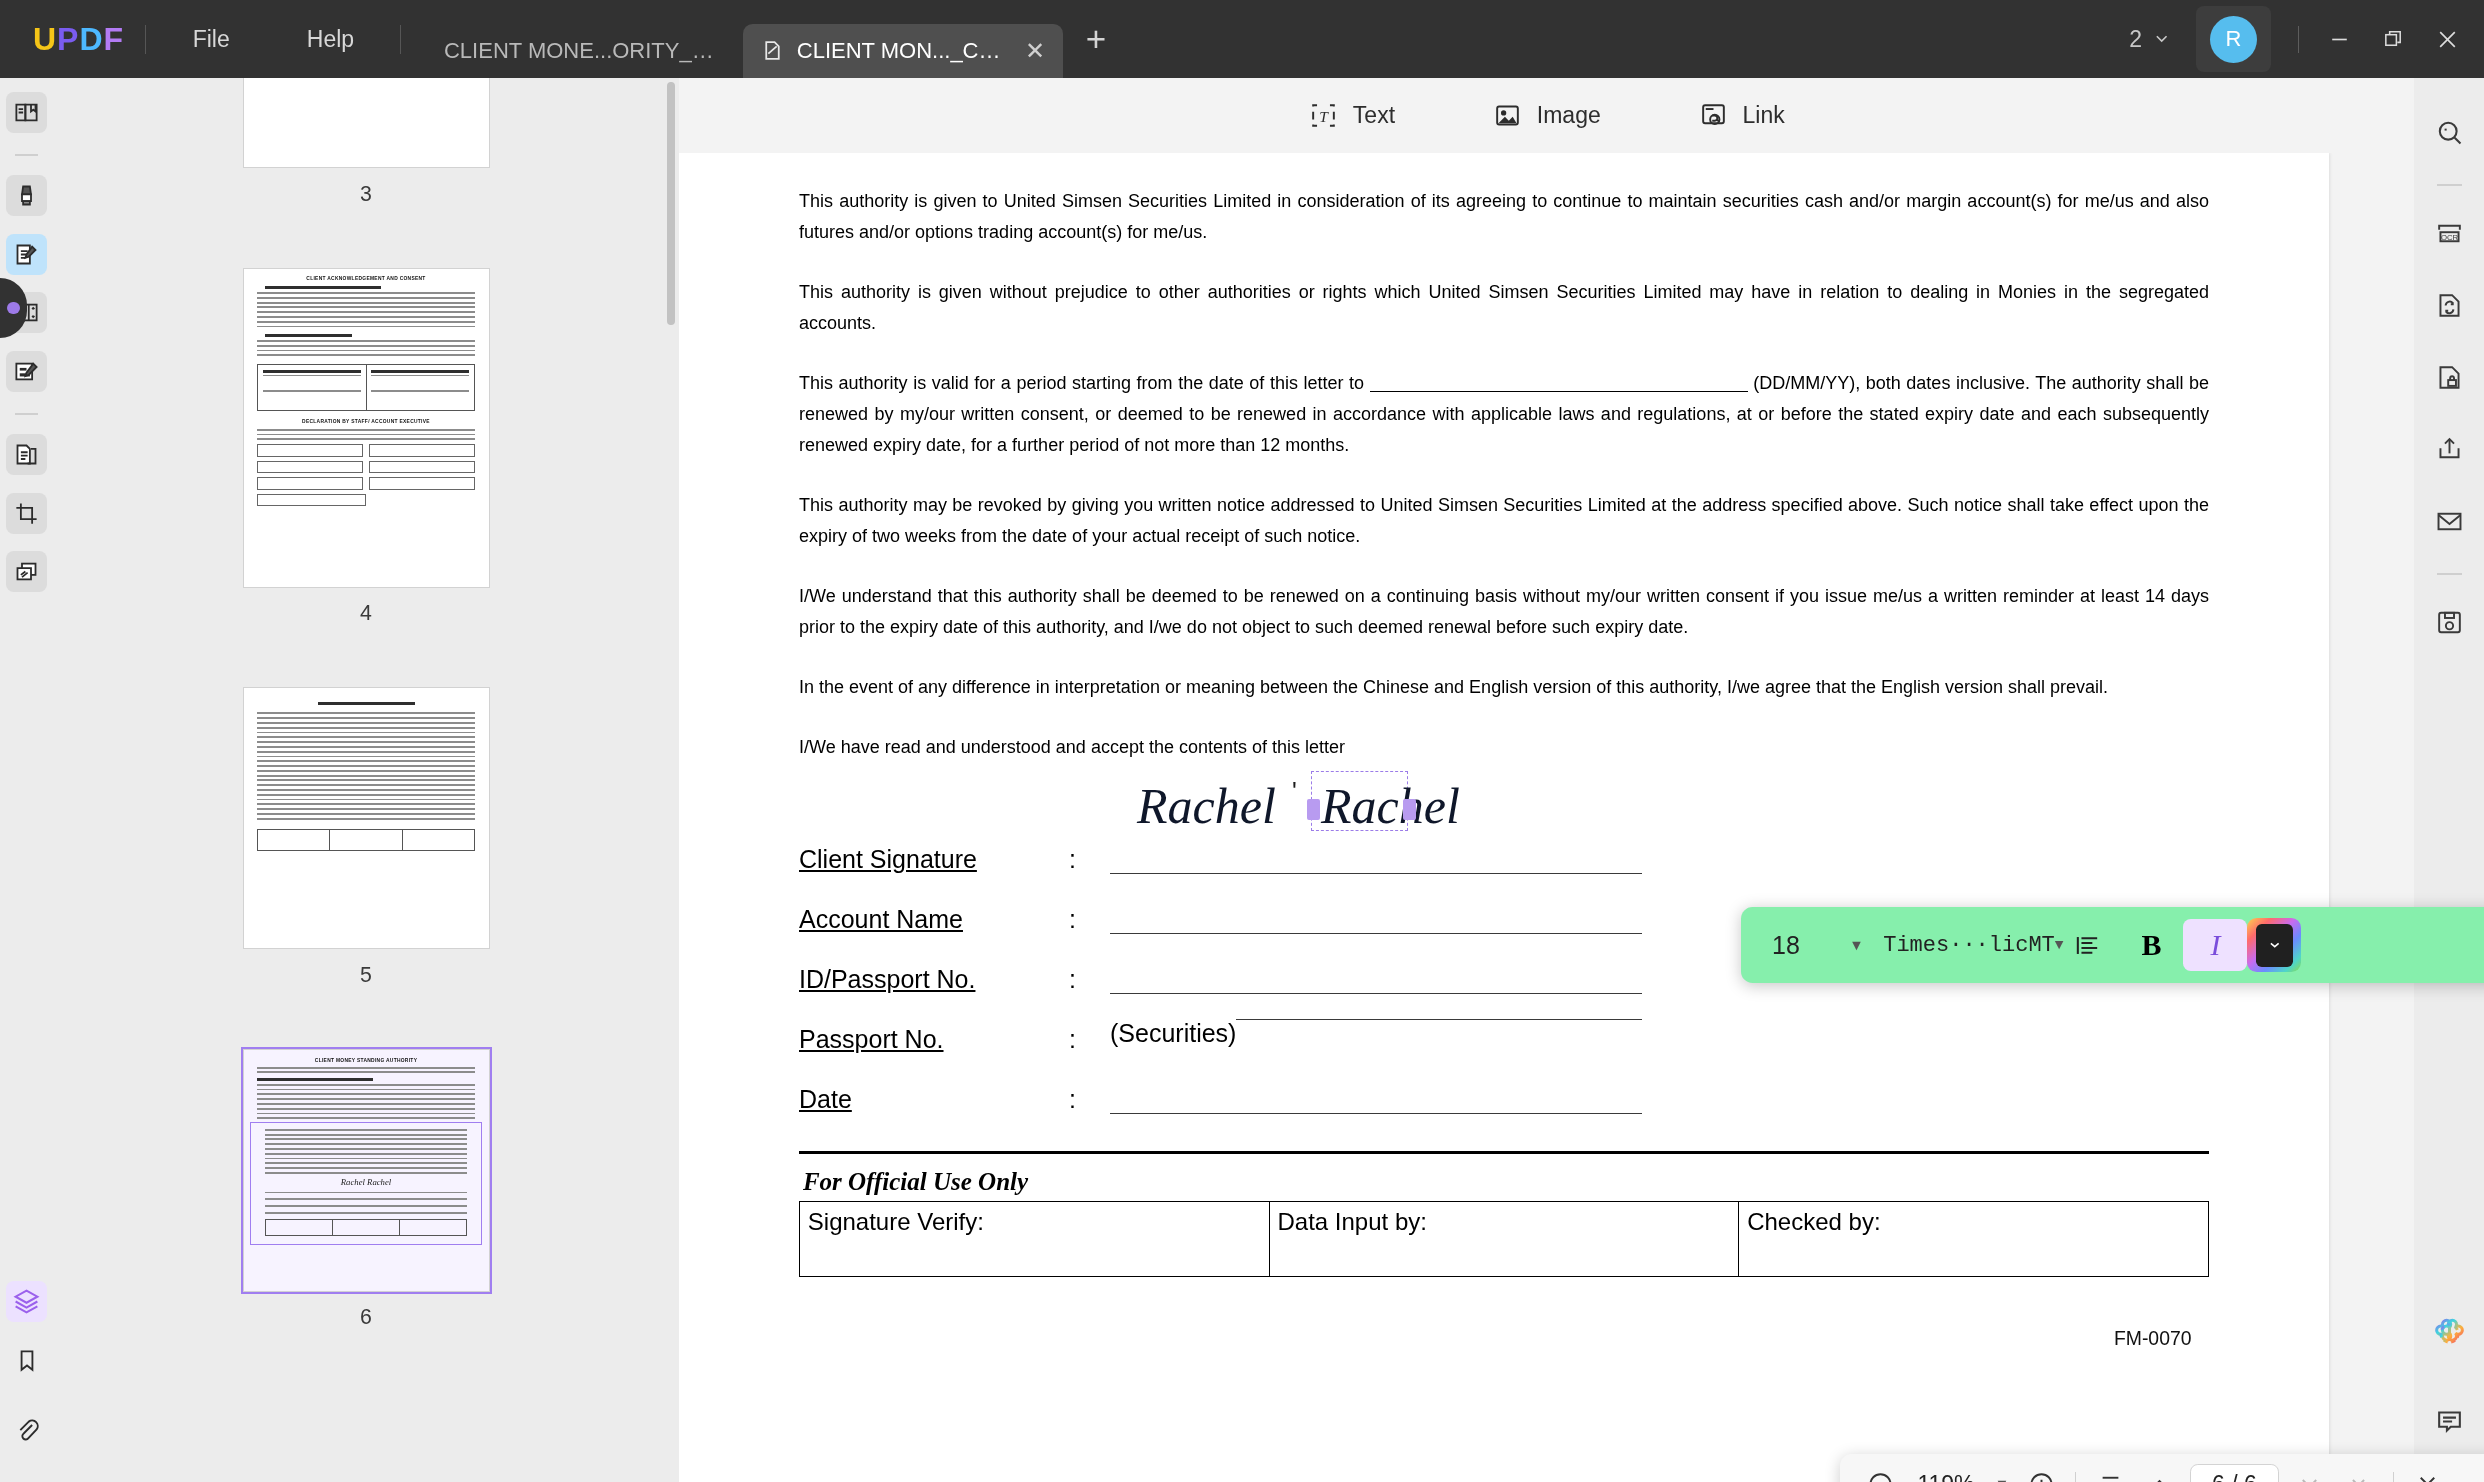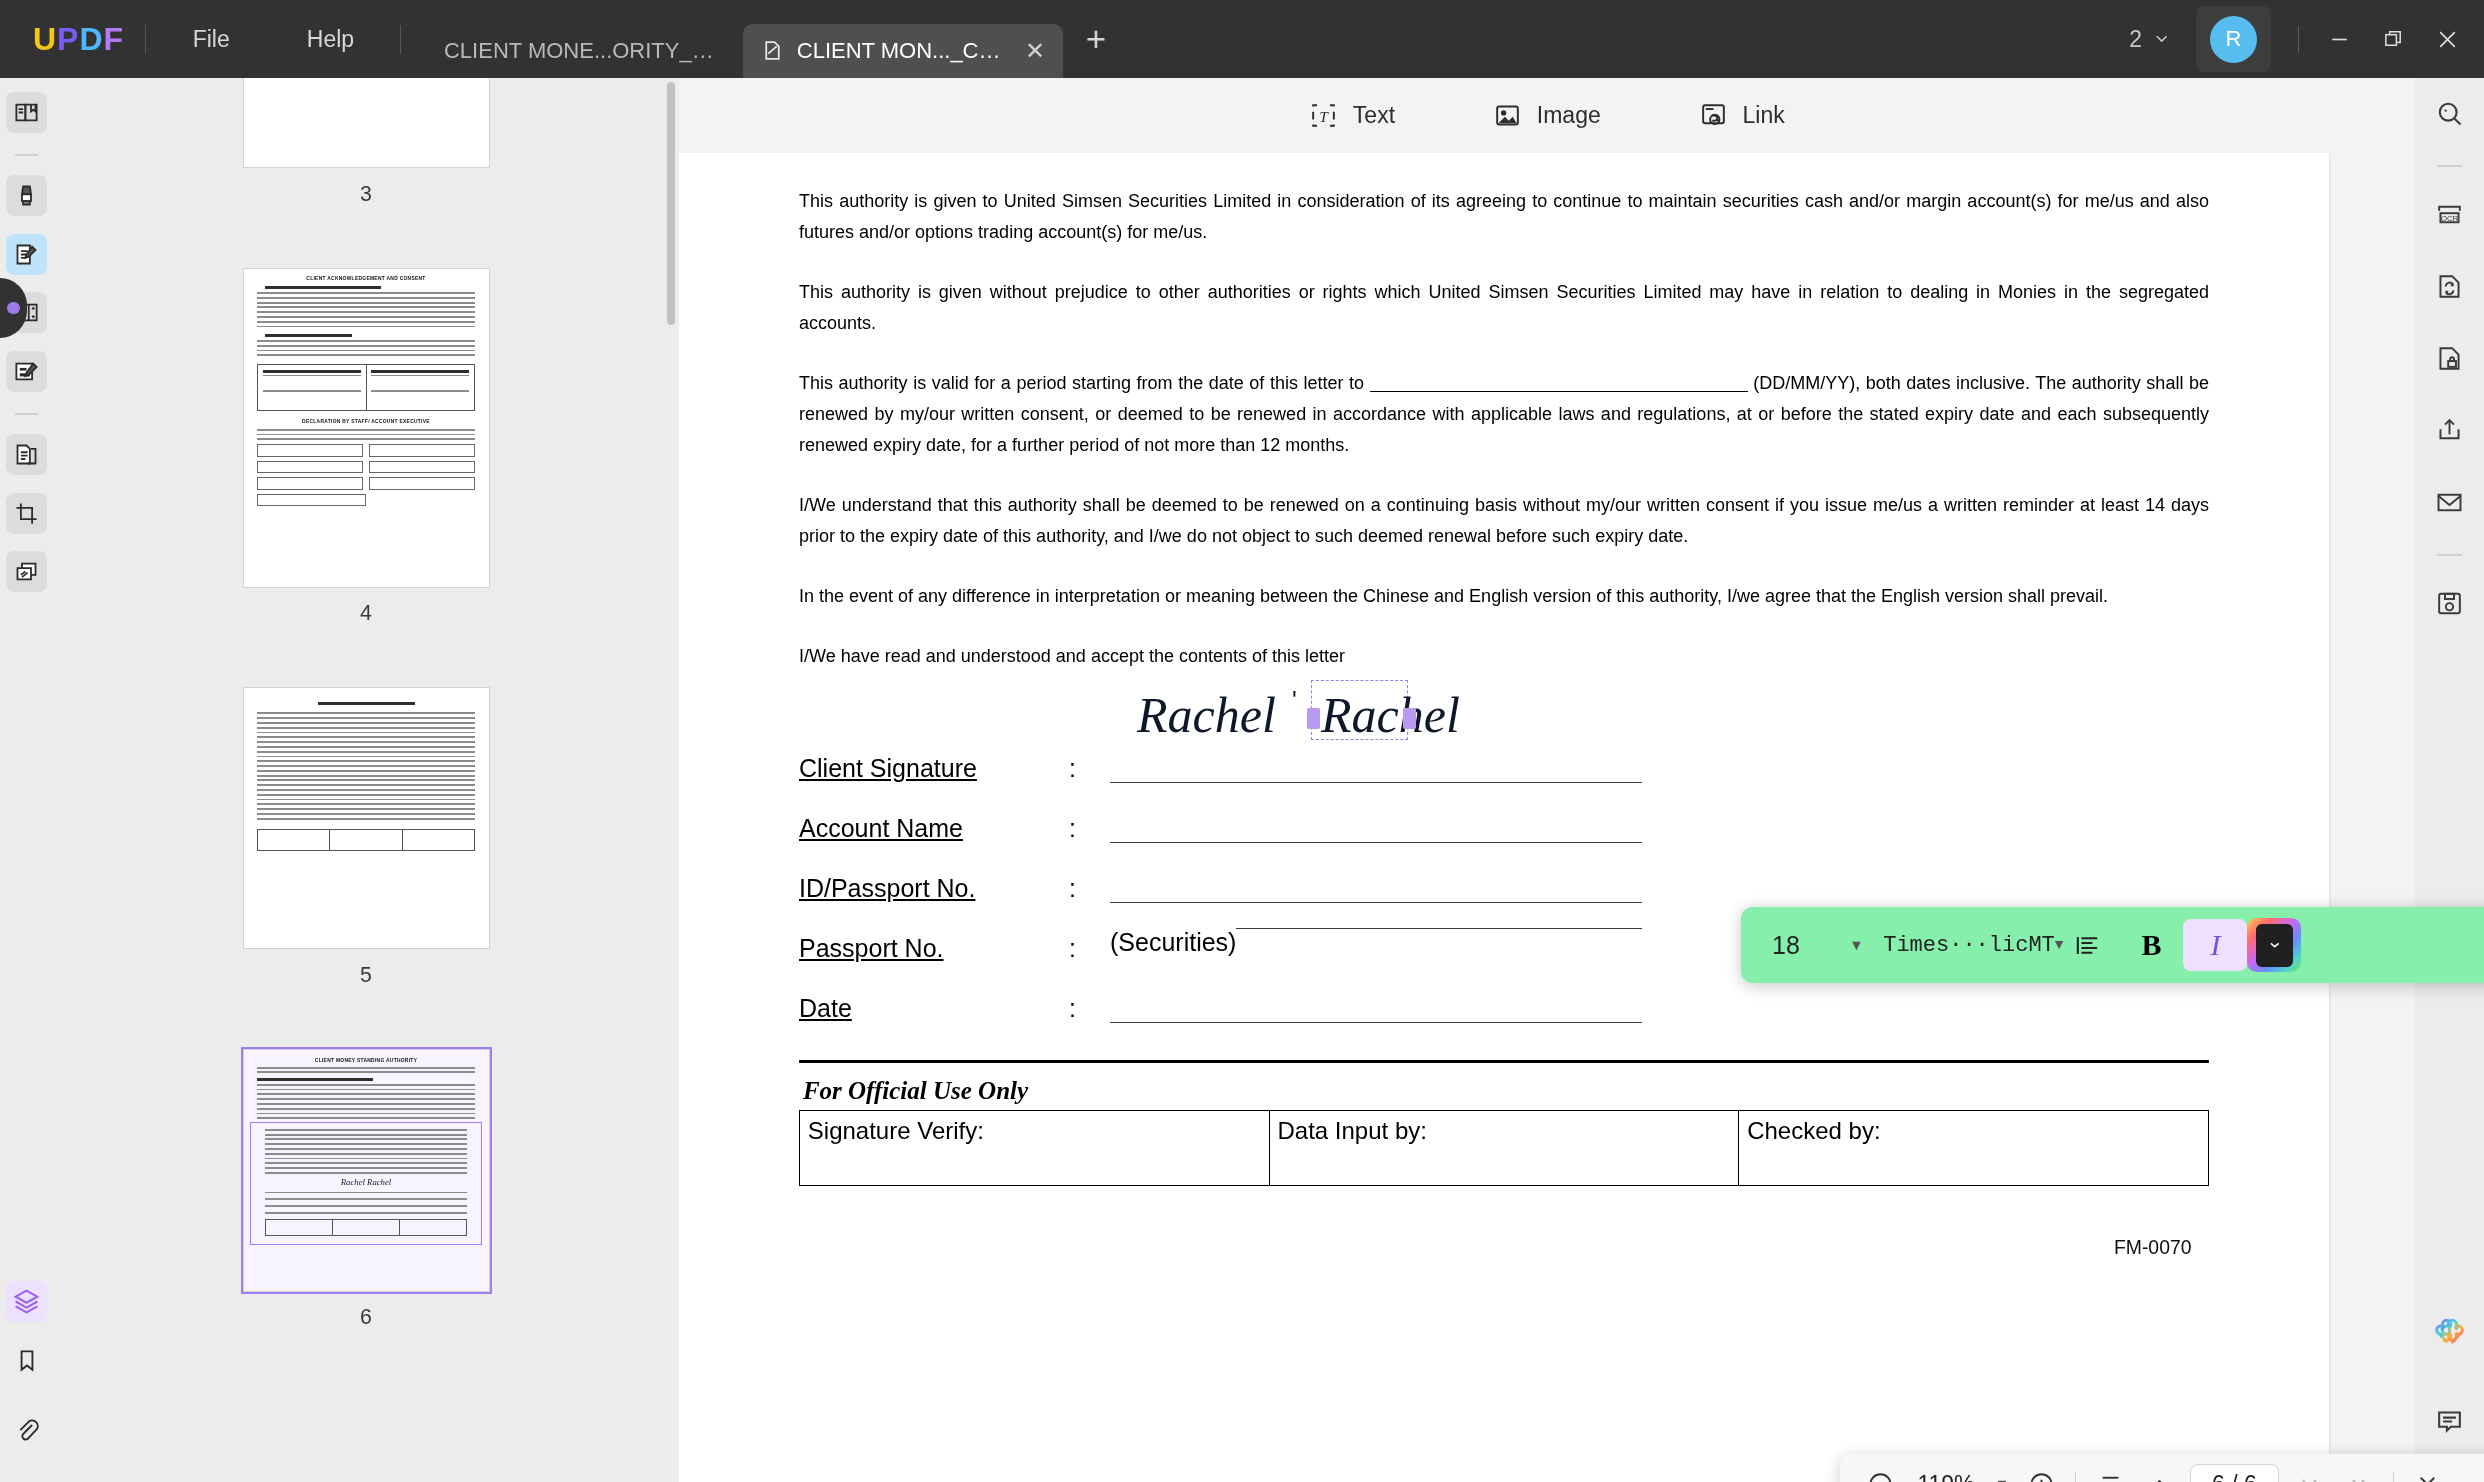--- a/index.html
+++ b/index.html
@@ -208,21 +208,21 @@
   
   .viewport-scroll {
     position: absolute; right: 7.8px; top: 1320px; width: 8.7px; height: 97px;
     background: #bdbdbd; border-radius: 4.9px; z-index: 25;
   }
 
   
   .right-rail {
     position: absolute; top: 78px; right: 0; width: 70px; height: 1405px;
     background: #ececec; display: flex; flex-direction: column; align-items: center;
-    padding-top: 13px;
+    padding-top: 32px;
   }
   .rr-btn { width: 45px; height: 45px; display:flex; align-items:center; justify-content:center; margin-bottom: 27px; border-radius: 7.8px; }
   .rr-sep { width: 25px; height: 1.9px; background: #cfcfcf; margin: 1.9px 0 25px 0; }
   .rr-spacer { flex: 1; }
   svg { display: block; }
 </style>
 </head>
 <body>
 
 <div id="app">
@@ -546,20 +546,21 @@
 
           <p class="doc-p">This authority is given to United Simsen Securities Limited in consideration of its agreeing to continue to maintain securities cash and/or margin account(s) for me/us and also futures and/or options trading account(s) for me/us.</p>
           <p class="doc-p">This authority is given without prejudice to other authorities or rights which United Simsen Securities Limited may have in relation to dealing in Monies in the segregated accounts.</p>
 
           <p class="doc-p">
             <span>This authority is valid for a period starting from the date of this letter to</span>
             <span class="uline"></span>
             <span>(DD/MM/YY), both dates inclusive. The authority shall be renewed by my/our written consent, or deemed to be renewed in accordance with applicable laws and regulations, at or before the stated expiry date and each subsequently renewed expiry date, for a further period of not more than 12 months.</span>
           </p>
 
+          <p class="doc-p">This authority may be revoked by giving you written notice addressed to United Simsen Securities Limited at the address specified above. Such notice shall take effect upon the expiry of two weeks from the date of your actual receipt of such notice.</p>
           <p class="doc-p">I/We understand that this authority shall be deemed to be renewed on a continuing basis without my/our written consent if you issue me/us a written reminder at least 14 days prior to the expiry date of this authority, and I/we do not object to such deemed renewal before such expiry date.</p>
           <p class="doc-p">In the event of any difference in interpretation or meaning between the Chinese and English version of this authority, I/we agree that the English version shall prevail.</p>
           <p class="doc-p" style="margin-bottom:11.6px">I/We have read and understood and accept the contents of this letter</p>
 
           <div class="form-block">
 
             <div class="form-row" style="position:relative;height:78px">
               <div class="fr-label">Client Signature</div>
               <div class="fr-colon">:</div>
               <div class="fr-line"></div>

